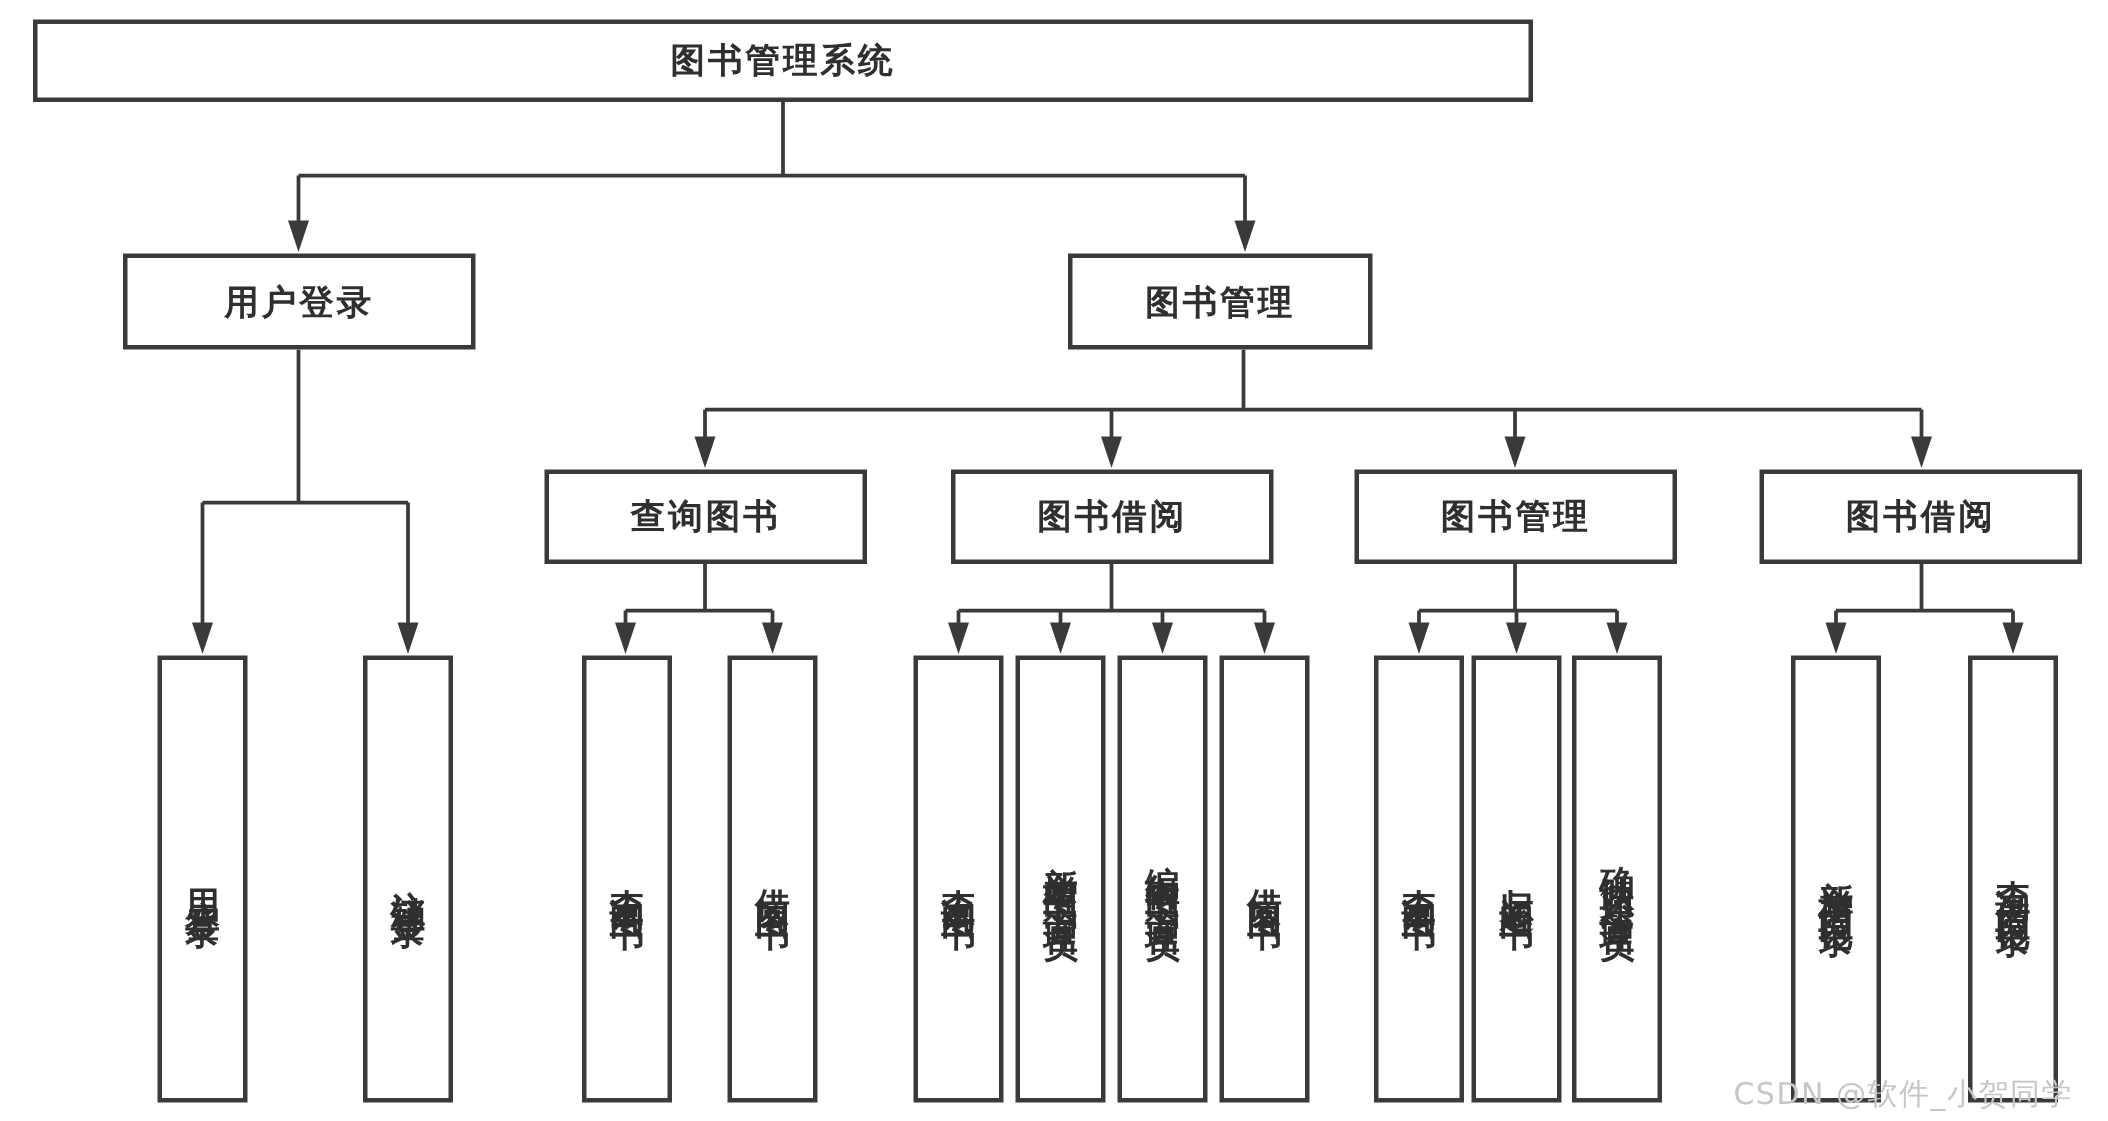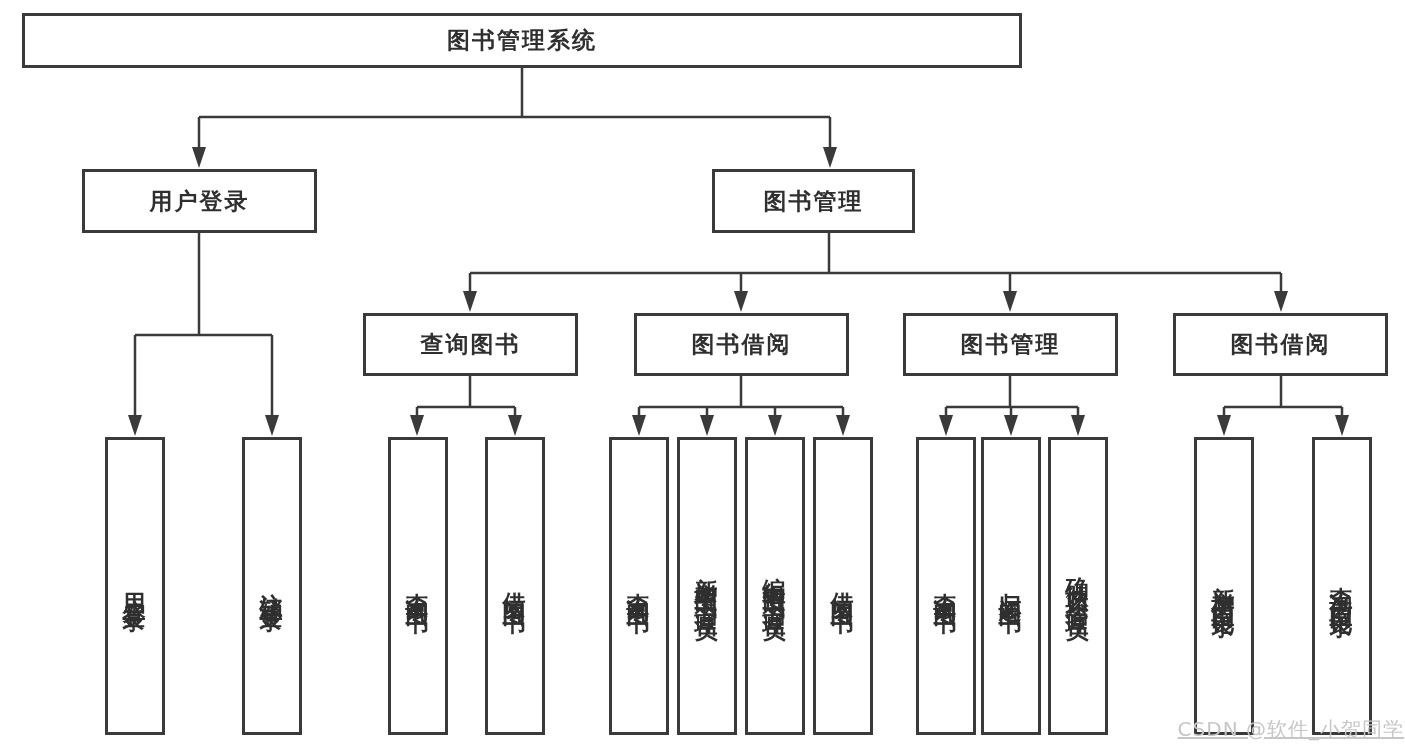--- a/index.html
+++ b/index.html
@@ -20,24 +20,23 @@
     border:3px solid var(--line);background:#fff;
     display:flex;align-items:center;justify-content:center;
     color:var(--text);font-size:23px;letter-spacing:2px;
     white-space:nowrap;z-index:2;font-weight:bold;
   }
   .node.v{
     writing-mode:vertical-rl;text-orientation:mixed;
     letter-spacing:6px;font-size:23px;
   }
   .watermark{
-    position:absolute;right:1px;bottom:4px;z-index:5;
+    position:absolute;right:23px;bottom:4px;z-index:5;
     font-size:20px;letter-spacing:1px;color:var(--watermark);
     white-space:nowrap;
-    text-decoration:underline;
   }
 </style>
 </head>
 <body>
 
 <div id="app">
 
   <svg class="connectors" viewBox="0 0 1405 747" fill="none" stroke="#3a3a3a" stroke-width="2.5">
     <path d="M522 68 V117 M199 117 H830"></path>
     <path d="M199 233 V335 M135 335 H272"></path>

